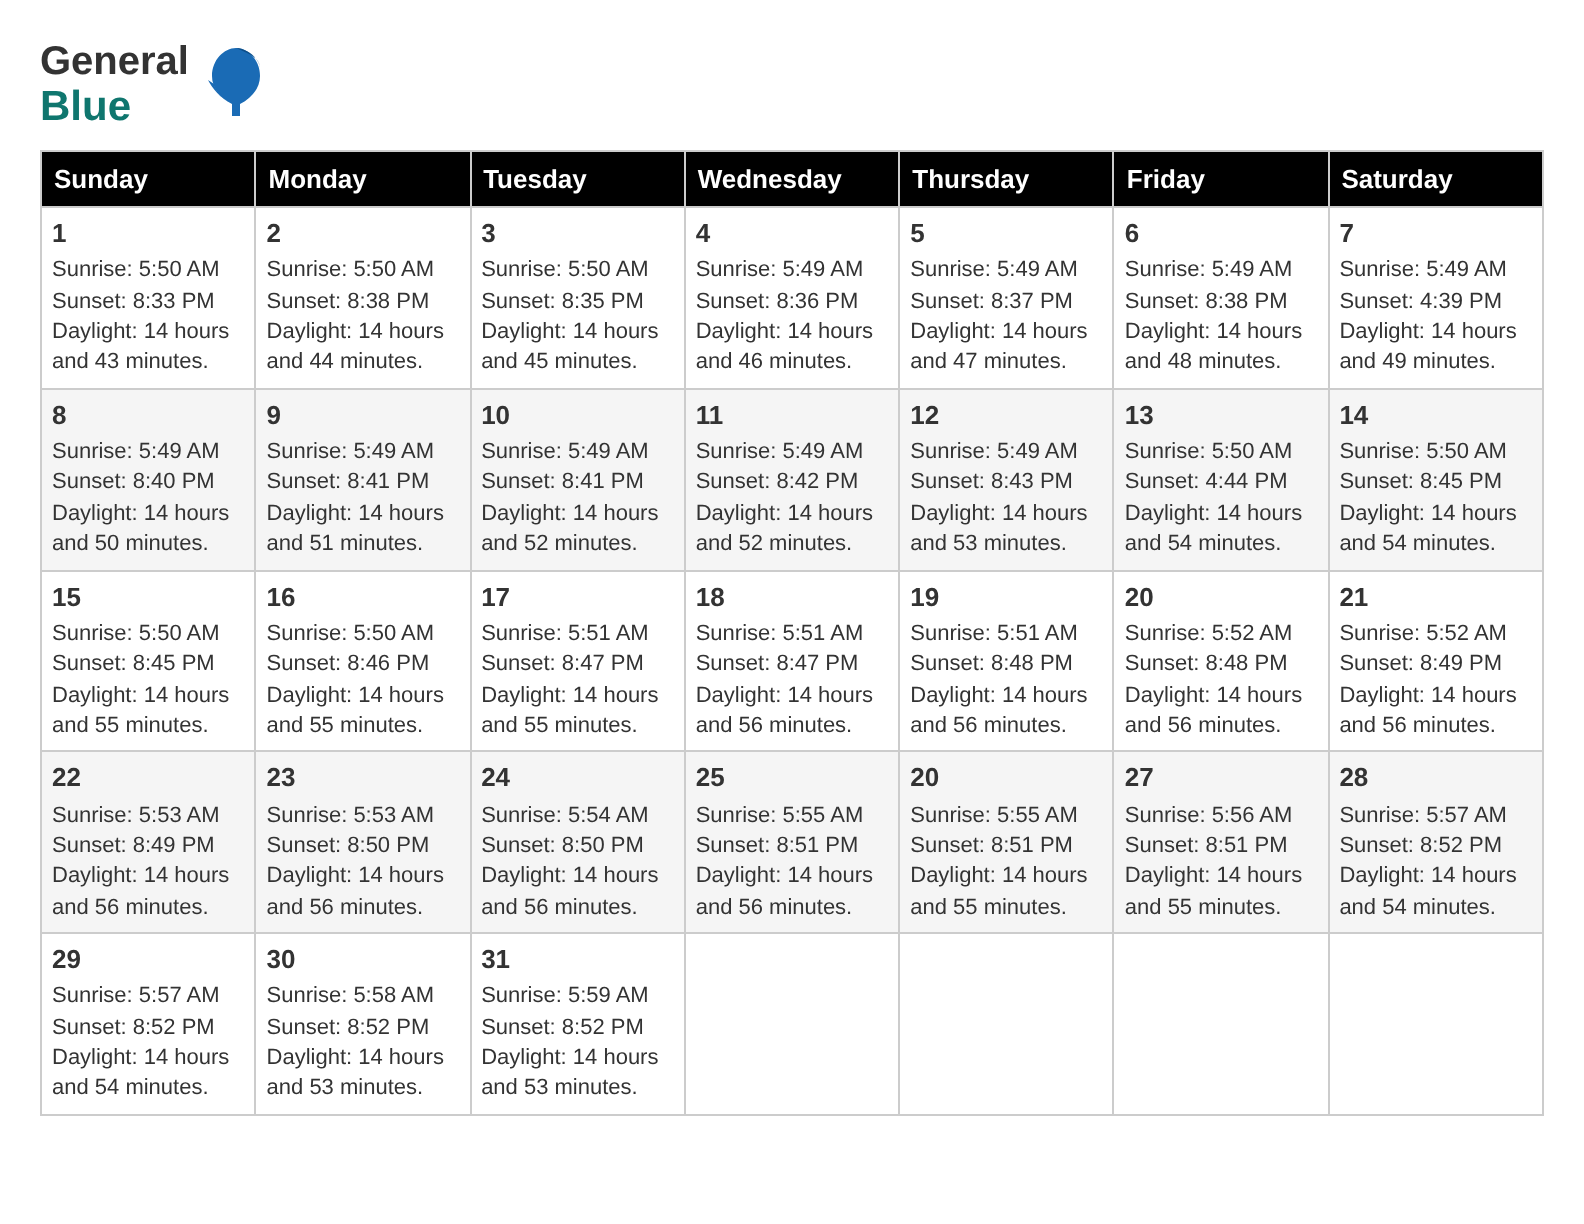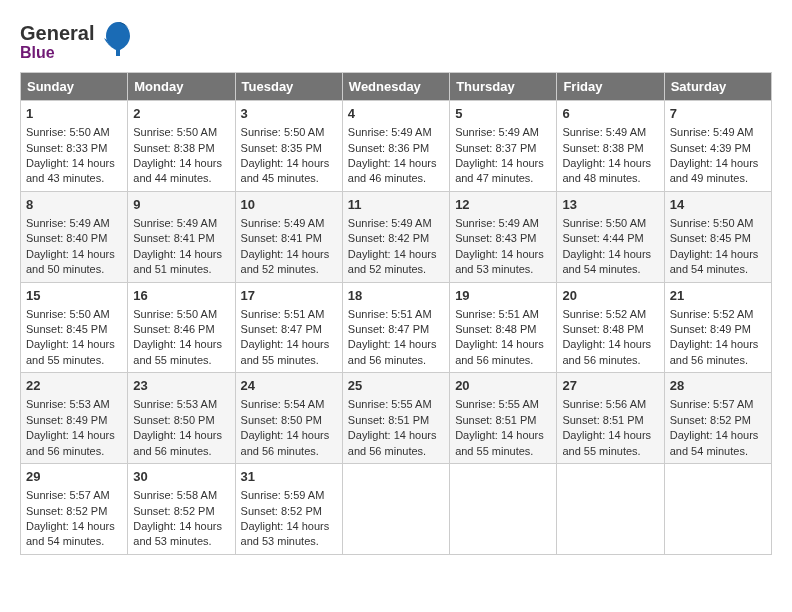--- a/index.html
+++ b/index.html
@@ -38,21 +38,21 @@
       font-size: 15px;
       color: #444;
       margin-top: 2px;
     }
     .calendar {
       width: 100%;
       border-collapse: collapse;
       font-size: 11px;
     }
     .calendar th {
-      background-color: #737373;
+      background-color: #000000;
       color: #fff;
       text-align: left;
       padding: 6px 6px;
       font-size: 13px;
       font-weight: bold;
       border: 1px solid #ccc;
     }
     .calendar td {
       vertical-align: top;
       padding: 4px 5px;
@@ -77,21 +77,21 @@
     }
   </style>
 </head>
 <body>
 
 <div class="header-area">
   <div class="logo">
     <div class="logo-row">
       <div>
         <div style="font-size:20px;font-weight:bold;color:#333;line-height:1.1;">General</div>
-        <div style="font-size:16px;font-weight:bold;color:#701a75;line-height:1.1;">Blue</div>
+        <div style="font-size:21px;font-weight:bold;color:#0f766e;line-height:1.1;">Blue</div>
       </div>
       <div style="margin-left:4px;">
         <svg width="32" height="38" viewBox="0 0 32 38" fill="none" xmlns="http://www.w3.org/2000/svg">
           <path d="M16 2 C10 2, 4 8, 4 16 C4 22, 8 27, 14 30 L14 36 L18 36 L18 30 C24 27, 28 22, 28 16 C28 8, 22 2, 16 2Z" fill="#1a6bb5"></path>
           <path d="M16 2 C20 4, 28 6, 28 12 C28 8, 22 2, 16 2Z" fill="#0d4f8a"></path>
           <path d="M14 30 C10 28, 6 24, 5 20 L2 18 C4 22, 8 27, 14 30Z" fill="#1a6bb5"></path>
         </svg>
       </div>
     </div>
   </div>

